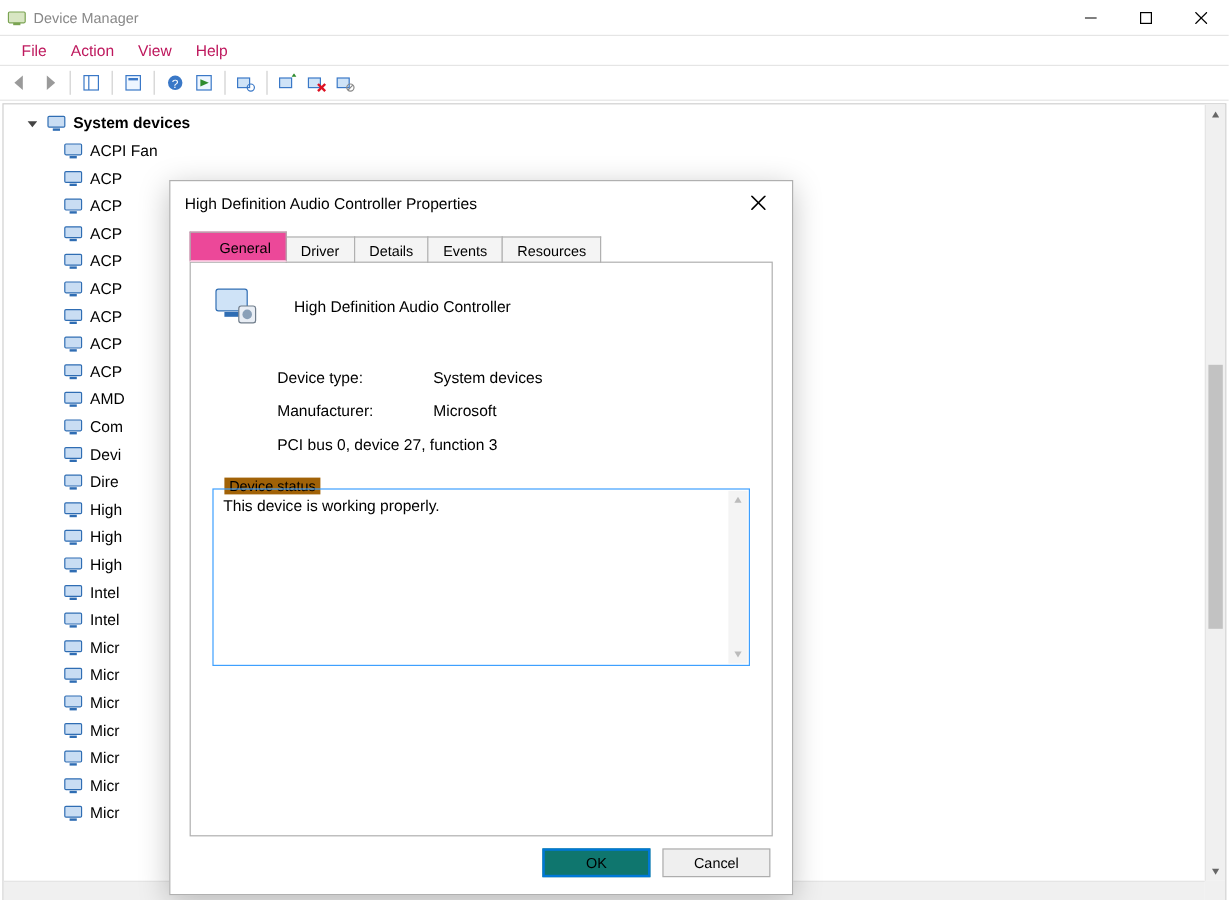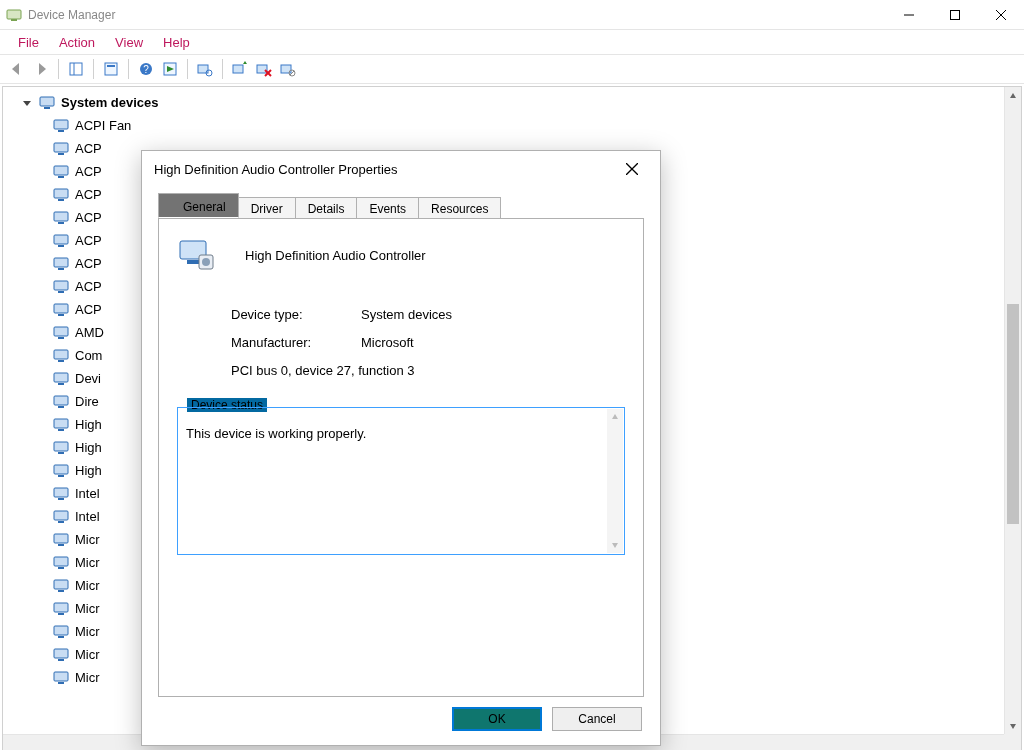--- a/index.html
+++ b/index.html
@@ -166,21 +166,21 @@
     border: 1px solid #b0b0b0;
     border-bottom: none;
     background: #f4f4f4;
     padding: 4px 12px 3px 12px;
     font-size: 12px;
     margin-right: -1px;
     position: relative;
     top: 1px;
   }
   .tab.active {
-    background: #737373;
+    background: #ec4899;
     border-bottom: 1px solid #fff;
     z-index: 2;
     padding-top: 6px;
     top: 0;
     padding-left: 24px;
   }
 
   .tab-panel {
     margin: 0 16px 10px 16px;
     border: 1px solid #b0b0b0;
@@ -209,28 +209,28 @@
   .status-group {
     position: relative;
     margin-top: 22px;
     border: none;
     padding: 0;
   }
   .status-group .legend {
     position: absolute;
     top: -9px;
     left: 10px;
-    background: #0369a1;
+    background: #a16207;
     padding: 0 4px;
     font-size: 12px;
   }
   .status-box {
     border: 1px solid #3ea0ff;
     height: 148px;
-    padding: 18px 8px;
+    padding: 6px 8px;
     position: relative;
     font-size: 13px;
   }
   .status-box .mini-scroll {
     position: absolute; right: 1px; top: 1px; bottom: 1px; width: 16px;
     background: #f4f4f4;
   }
   .status-box .mini-scroll .arrow {
     position: absolute; left: 0; right: 0; height: 16px;
     display: flex; align-items: center; justify-content: center;

